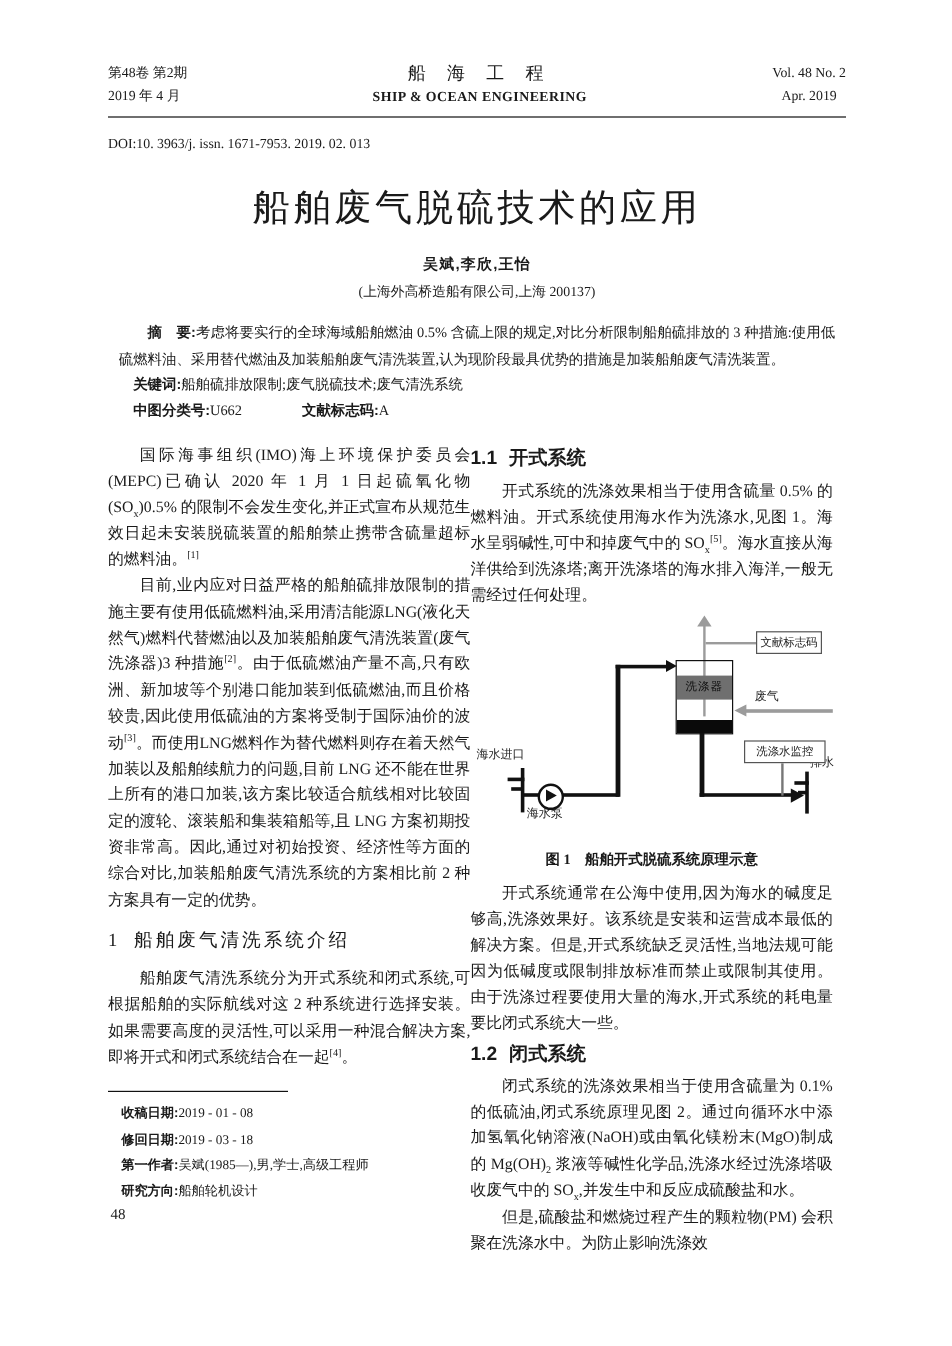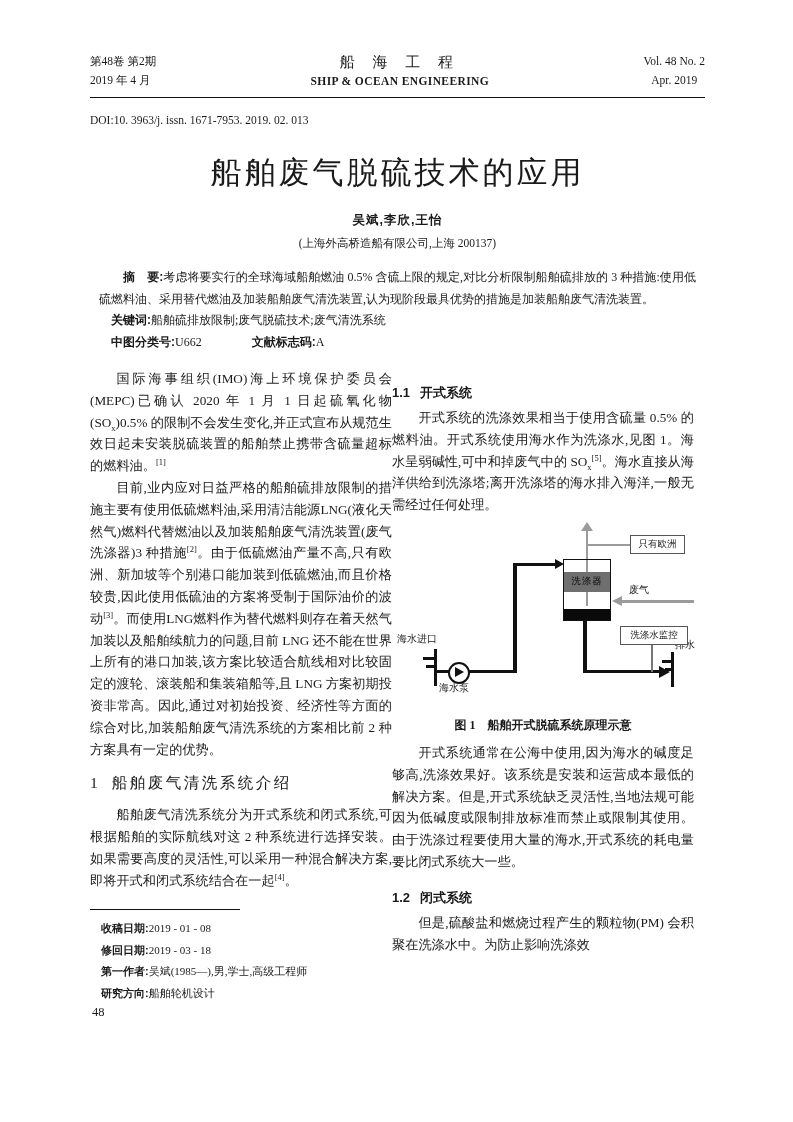--- a/index.html
+++ b/index.html
@@ -34,21 +34,21 @@
   .clc-item{margin-right:38px;white-space:nowrap;}
   .clc-item:last-child{margin-right:0;}
   
   .cols{display:flex;margin-top:15px;height:650px;}
   .col{width:302px;box-sizing:border-box;display:flex;flex-direction:column;}
   .body-p{font-size:13.2px;line-height:21.8px;text-align:justify;text-indent:2em;margin:0;}
   sup{font-size:8.5px;line-height:0;}
   sub{font-size:8.5px;line-height:0;}
   .sec1{font-size:15.5px;letter-spacing:2.5px;margin:13px 0 10px 0;font-weight:500;}
   .sec1 .secnum{margin-right:14px;letter-spacing:0;}
-  .sec2{font-family:"Liberation Sans","DejaVu Sans",sans-serif;font-weight:700;font-size:13px;margin:16px 0 5px 0;}
+  .sec2{font-family:"Liberation Sans","DejaVu Sans",sans-serif;font-weight:700;font-size:16px;margin:4px 0 5px 0;}
   .sec2 .secnum{margin-right:10px;}
   
   .footnote{margin-top:auto;padding-bottom:14px;}
   .fnrule{border:none;border-top:1.2px solid #111;width:150px;margin:0 0 8px 0;}
   .fnline{font-size:11px;line-height:21.5px;text-indent:1em;}
   .fnline .blab{font-size:11px;}
   .pagenum{position:absolute;left:92px;top:1005px;font-size:12.5px;}
   
   .figwrap{margin:6px 0 8px 0;}
   .fig{position:relative;width:302px;height:180px;}
@@ -145,21 +145,21 @@
 
     <div class="col">
       <div class="sec2"><span class="secnum">1.1</span><span>开式系统</span></div>
       <p class="body-p"><span>开式系统的洗涤效果相当于使用含硫量 0.5% 的燃料油。开式系统使用海水作为洗涤水,见图 1。海水呈弱碱性,可中和掉废气中的 SO</span><sub>x</sub><sup>[5]</sup><span>。海水直接从海洋供给到洗涤塔;离开洗涤塔的海水排入海洋,一般无需经过任何处理。</span></p>
 
       <div class="figwrap">
         <div class="fig">
           <div class="f-gas-arrow"></div>
           <div class="f-gas-vline"></div>
           <div class="f-gas-hline"></div>
-          <div class="fbox f-box-gasmon">只有欧洲</div>
+          <div class="fbox f-box-gasmon">文献标志码</div>
 
           <div class="f-tower">
             <div class="s1"></div>
             <div class="s2">洗涤器</div>
             <div class="s3"></div>
             <div class="s4"></div>
           </div>
 
           <div class="f-exh-arrow"></div>
           <div class="f-exh-line"></div>
@@ -188,18 +188,19 @@
           <div class="f-over-v"></div>
           <div class="f-over-t1"></div>
           <div class="f-over-t2"></div>
           <div class="lbl l-disch">排水</div>
         </div>
         <div class="figcap"><span class="capnum">图 1</span><span>船舶开式脱硫系统原理示意</span></div>
       </div>
 
       <p class="body-p"><span>开式系统通常在公海中使用,因为海水的碱度足够高,洗涤效果好。该系统是安装和运营成本最低的解决方案。但是,开式系统缺乏灵活性,当地法规可能因为低碱度或限制排放标准而禁止或限制其使用。由于洗涤过程要使用大量的海水,开式系统的耗电量要比闭式系统大一些。</span></p>
       <div class="sec2"><span class="secnum">1.2</span><span>闭式系统</span></div>
+      <p class="body-p"><span>闭式系统的洗涤效果相当于使用含硫量为 0.1% 的低硫油,闭式系统原理见图 2。通过向循环水中添加氢氧化钠溶液(NaOH)或由氧化镁粉末(MgO)制成的 Mg(OH)</span><sub>2</sub><span> 浆液等碱性化学品,洗涤水经过洗涤塔吸收废气中的 SO</span><sub>x</sub><span>,并发生中和反应成硫酸盐和水。</span></p>
       <p class="body-p"><span>但是,硫酸盐和燃烧过程产生的颗粒物(PM) 会积聚在洗涤水中。为防止影响洗涤效</span></p>
     </div>
   </div>
 
   <div class="pagenum">48</div>
 </div>
 
 </body></html>

